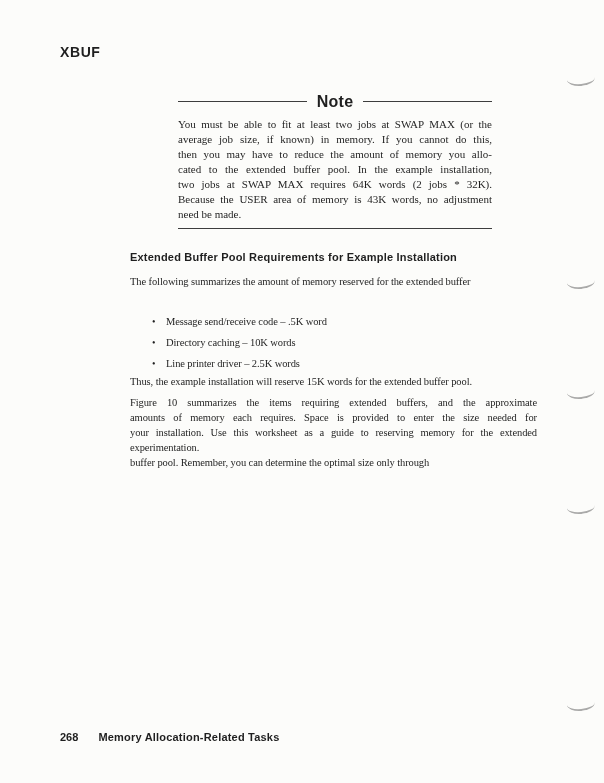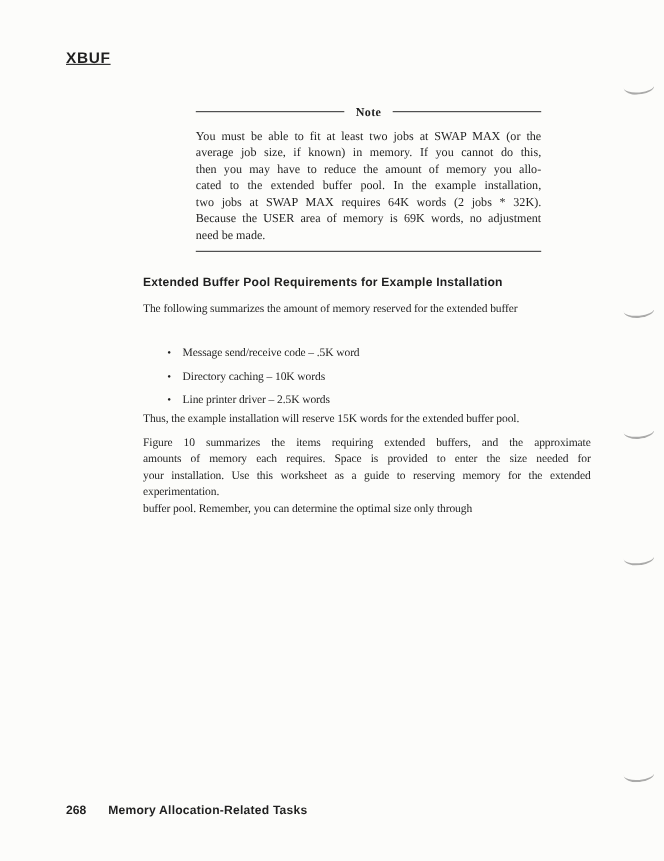--- a/index.html
+++ b/index.html
@@ -20,43 +20,42 @@
     overflow: hidden;
   }
   .xbuf {
     position: absolute;
     left: 60px;
     top: 44px;
     font-family: "Liberation Sans", sans-serif;
     font-weight: bold;
     font-size: 14px;
     letter-spacing: 0.6px;
-    text-decoration: underline;
   }
   
   .note {
     position: absolute;
     left: 178px;
     top: 95px;
     width: 314px;
   }
   .note-rule-row {
     display: flex;
     align-items: center;
     gap: 10px;
     height: 13px;
   }
   .rule {
     flex: 1;
     border-top: 1.5px solid var(--rule);
   }
   .note-title {
-    font-family: Liberation Serif, serif;
-    font-weight: bold;
-    font-size: 11px;
+    font-family: Liberation Sans, sans-serif;
+    font-weight: bold;
+    font-size: 16px;
     letter-spacing: 0.3px;
   }
   .note-body {
     margin-top: 9px;
     font-size: 11px;
     line-height: 15px;
     width: 100%;
   }
   .note-rule-bottom {
     margin-top: 6px;
@@ -144,21 +143,21 @@
       <span class="rule"></span>
       <span class="note-title">Note</span>
       <span class="rule"></span>
     </div>
     <div class="note-body lines">
         <div>You must be able to fit at least two jobs at SWAP MAX (or the</div>
         <div>average job size, if known) in memory. If you cannot do this,</div>
         <div>then you may have to reduce the amount of memory you allo-</div>
         <div>cated to the extended buffer pool. In the example installation,</div>
         <div>two jobs at SWAP MAX requires 64K words (2 jobs * 32K).</div>
-        <div>Because the USER area of memory is 69K words, no adjustment</div>
+        <div>Because the USER area of memory is 43K words, no adjustment</div>
         <div>need be made.</div>
       </div>
     <div class="note-rule-bottom"></div>
   </div>
 
   <h2 class="section-heading">Extended Buffer Pool Requirements for Example Installation</h2>
 
   <div class="para intro lines">
       <div>The following summarizes the amount of memory reserved for the extended buffer</div>
     </div>

